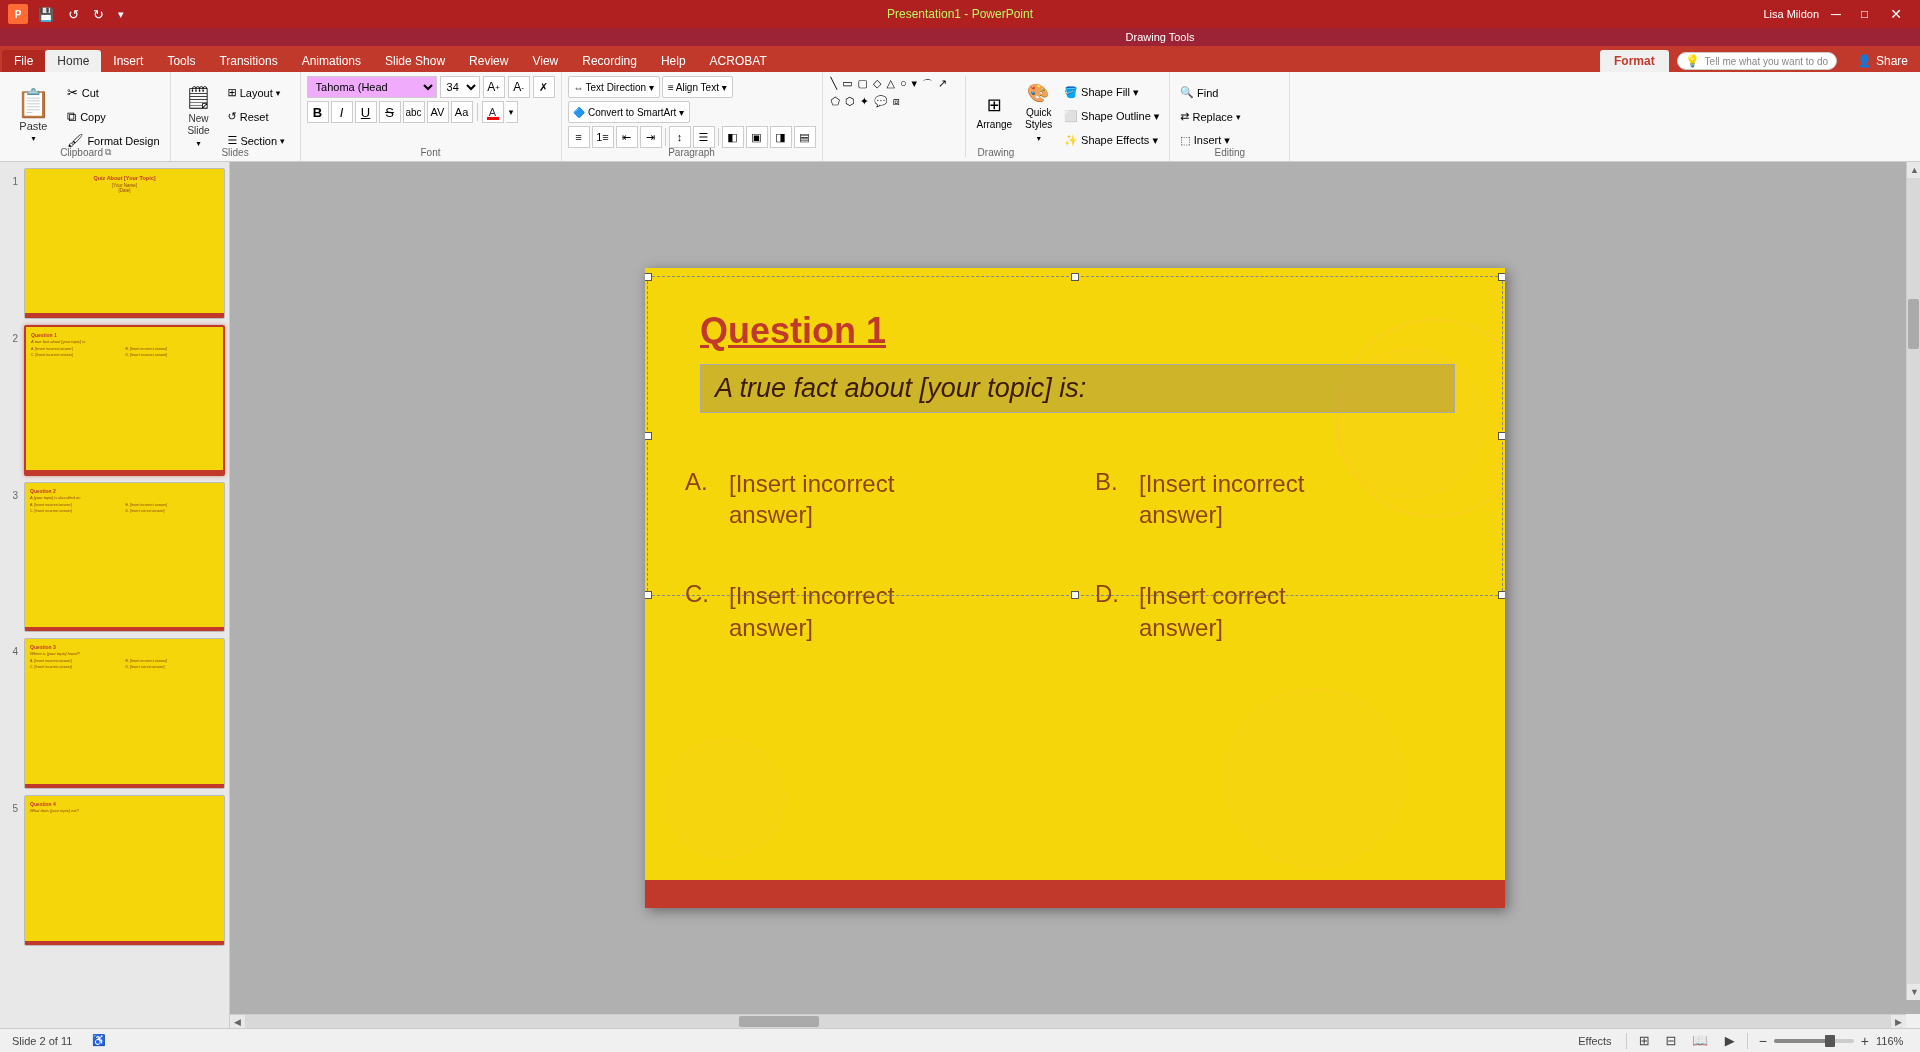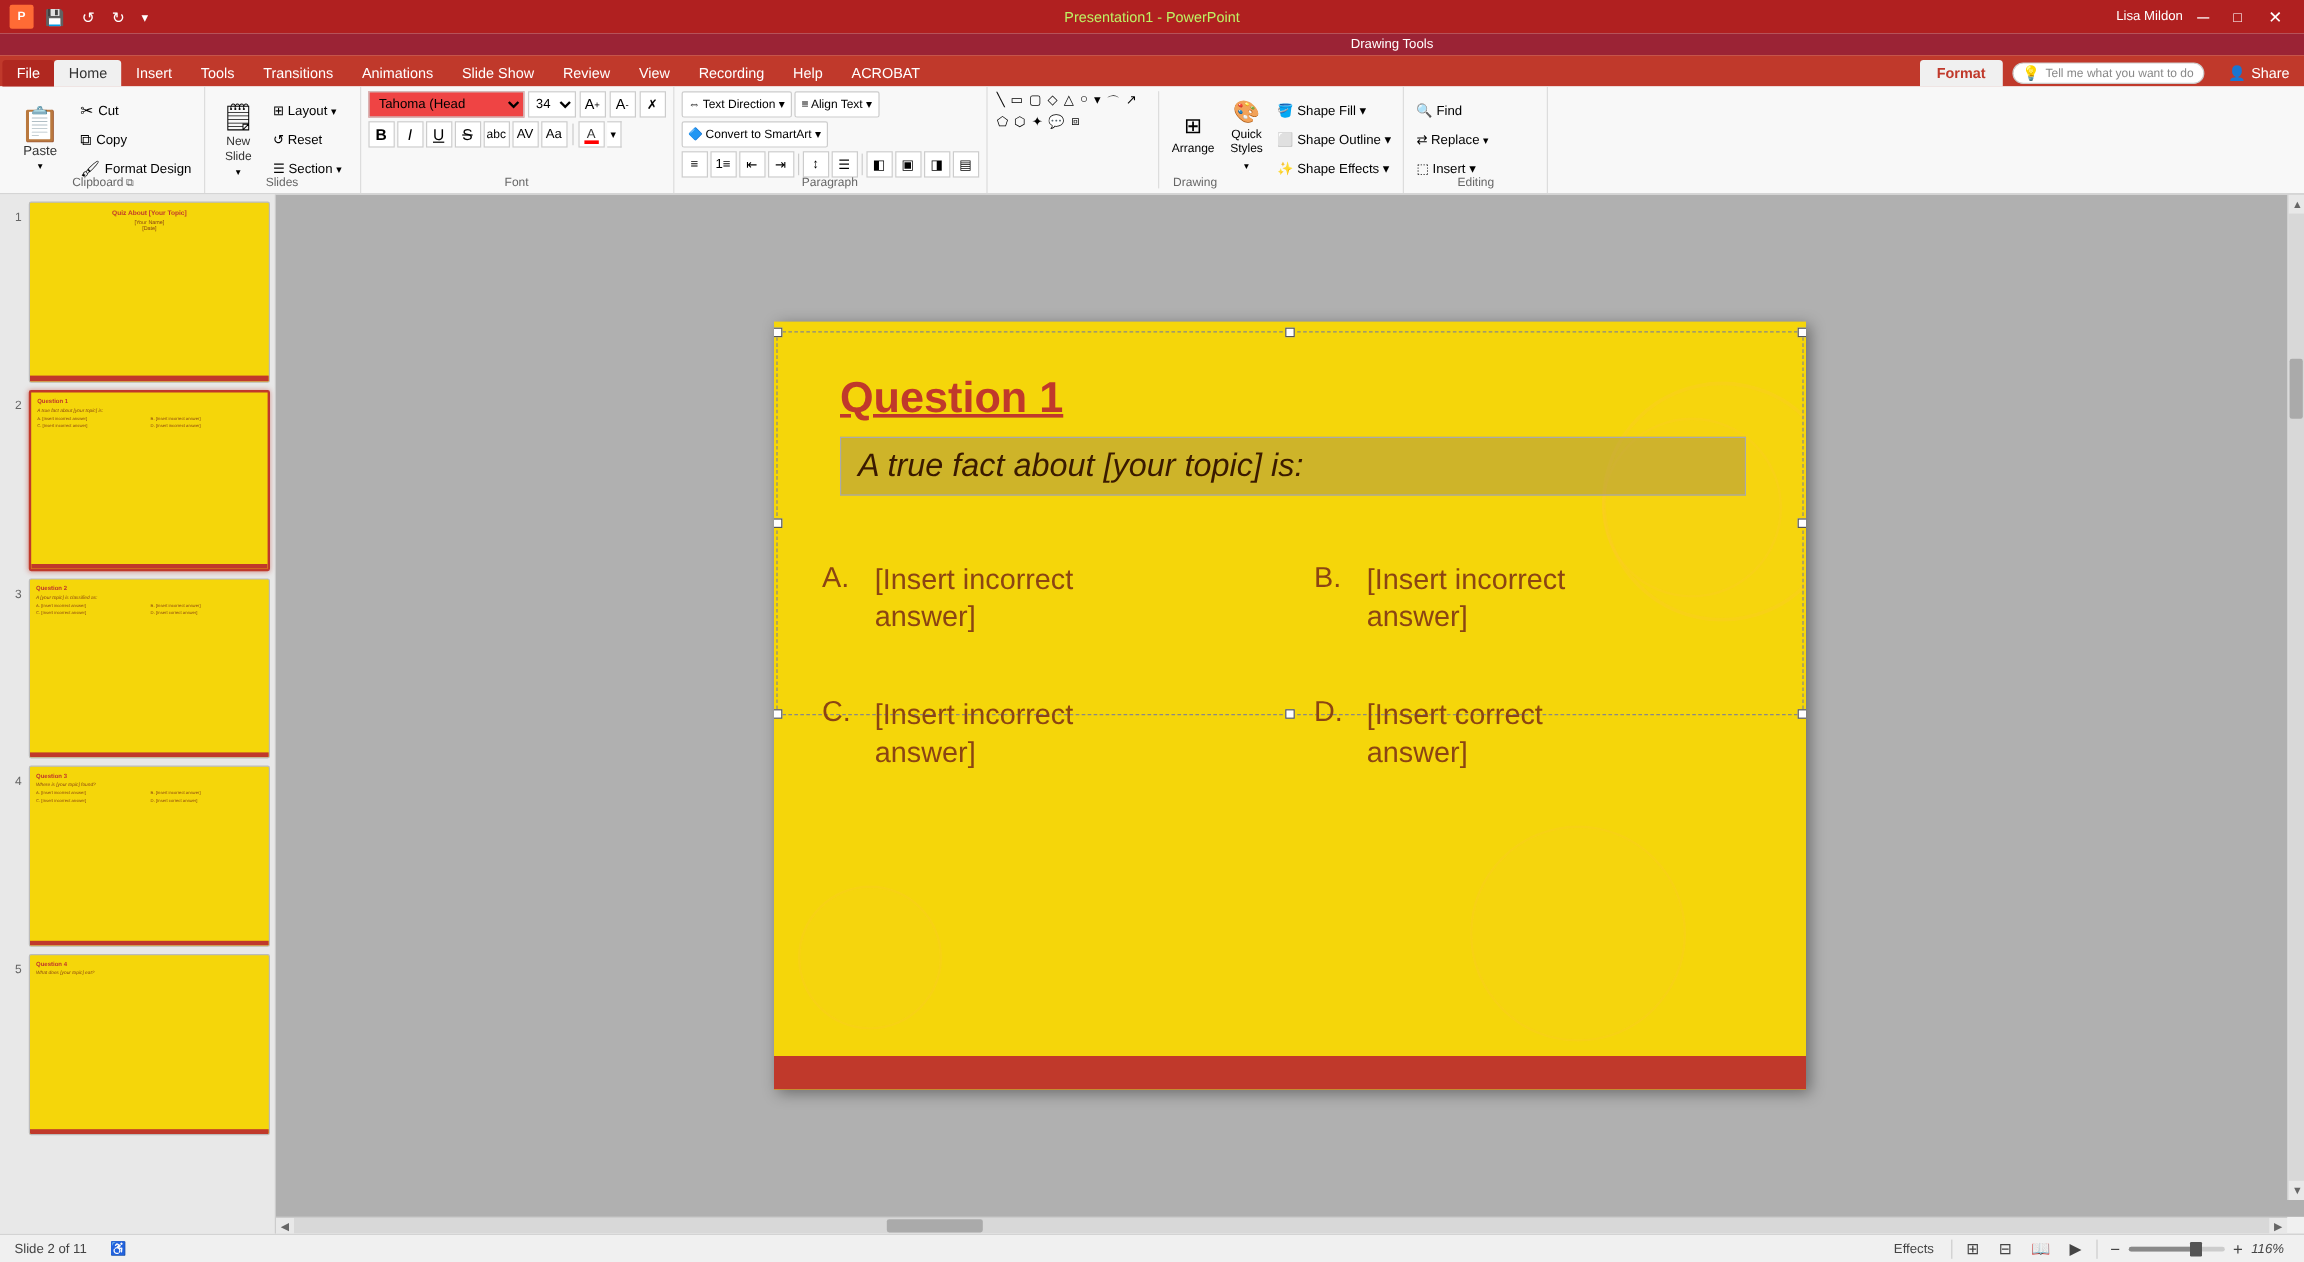--- a/index.html
+++ b/index.html
@@ -113,21 +113,21 @@
       </div>
     </div>
     <div style="position:absolute; bottom:3px; left:0; right:0; text-align:center; font-size:10px; color:#666;">
       <span>Slides</span>
     </div>
   </div>
 
   <div style="display:flex; align-items:stretch; border-right:1px solid #ddd; padding:4px 6px; position:relative; min-width:200px;">
     <div style="display:flex; flex-direction:column; gap:3px;">
       <div style="display:flex; gap:3px; align-items:center;">
-        <select style="width:130px; height:22px; border:1px solid #ccc; padding:0 4px; font-size:11px; background:#ef4444;">
+        <select style="width:130px; height:22px; border:1px solid #ccc; padding:0 4px; font-size:11px; background:#f0abfc;">
           <option>Tahoma (Head</option>
         </select>
         <select style="width:40px; height:22px; border:1px solid #ccc; padding:0 2px; font-size:11px; background:white;">
           <option>34</option>
         </select>
         <div style="width:22px; height:22px; border:1px solid #ccc; display:flex; align-items:center; justify-content:center; cursor:pointer; font-size:12px; background:white;">A<sup style="font-size:8px;">+</sup></div>
         <div style="width:22px; height:22px; border:1px solid #ccc; display:flex; align-items:center; justify-content:center; cursor:pointer; font-size:12px; background:white;">A<sup style="font-size:8px;">-</sup></div>
         <div style="width:22px; height:22px; border:1px solid #ccc; display:flex; align-items:center; justify-content:center; cursor:pointer; font-size:11px; background:white;">✗</div>
       </div>
       <div style="display:flex; gap:2px; align-items:center;">
@@ -436,16 +436,16 @@
     <div style="cursor:pointer; padding:2px 4px; font-size:13px;" title="Slide Show">▶</div>
     <div style="width:1px; height:16px; background:#ccc;"></div>
 
     <div style="display:flex; align-items:center; gap:4px;">
       <div style="cursor:pointer; font-size:14px; padding:0 3px;">−</div>
       <div style="width:80px; height:4px; background:#ccc; border-radius:2px; position:relative; cursor:pointer;">
         <div style="width:70%; height:4px; background:#888; border-radius:2px;"></div>
         <div style="position:absolute; top:-4px; left:70%; width:10px; height:12px; background:#555; border-radius:1px; margin-left:-5px;"></div>
       </div>
       <div style="cursor:pointer; font-size:14px; padding:0 3px;">+</div>
-      <span style="min-width:32px; cursor:pointer;font-style:italic;">116%</span>
+      <span style="min-width:32px; cursor:pointer;">116%</span>
     </div>
   </div>
 </div>
 
 </body></html>

